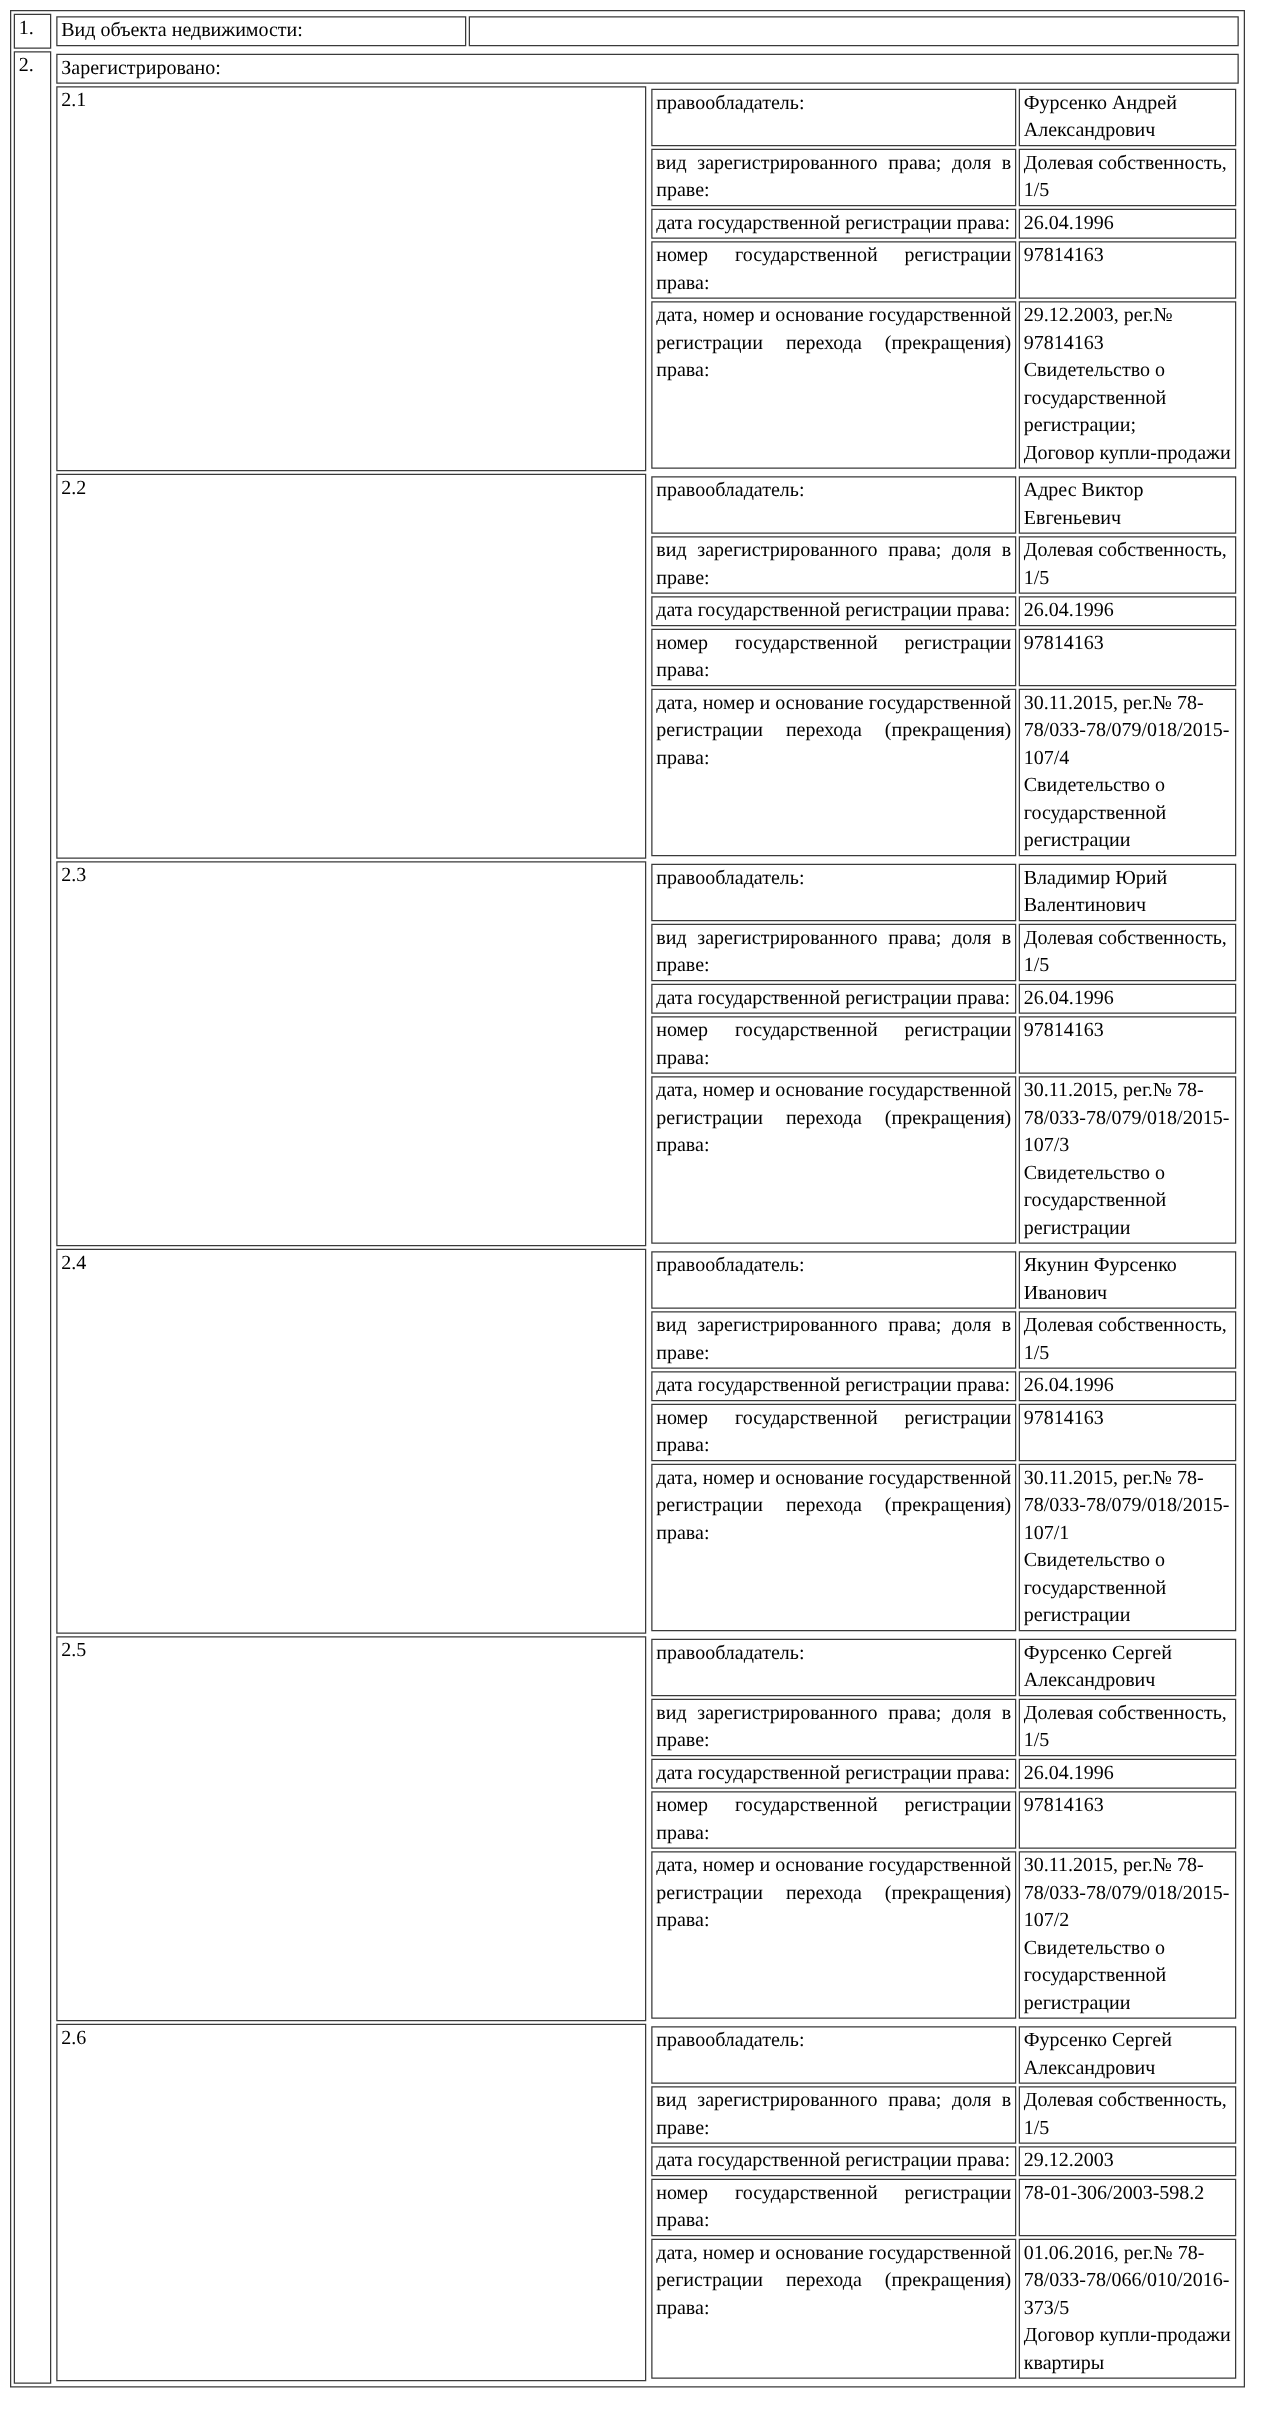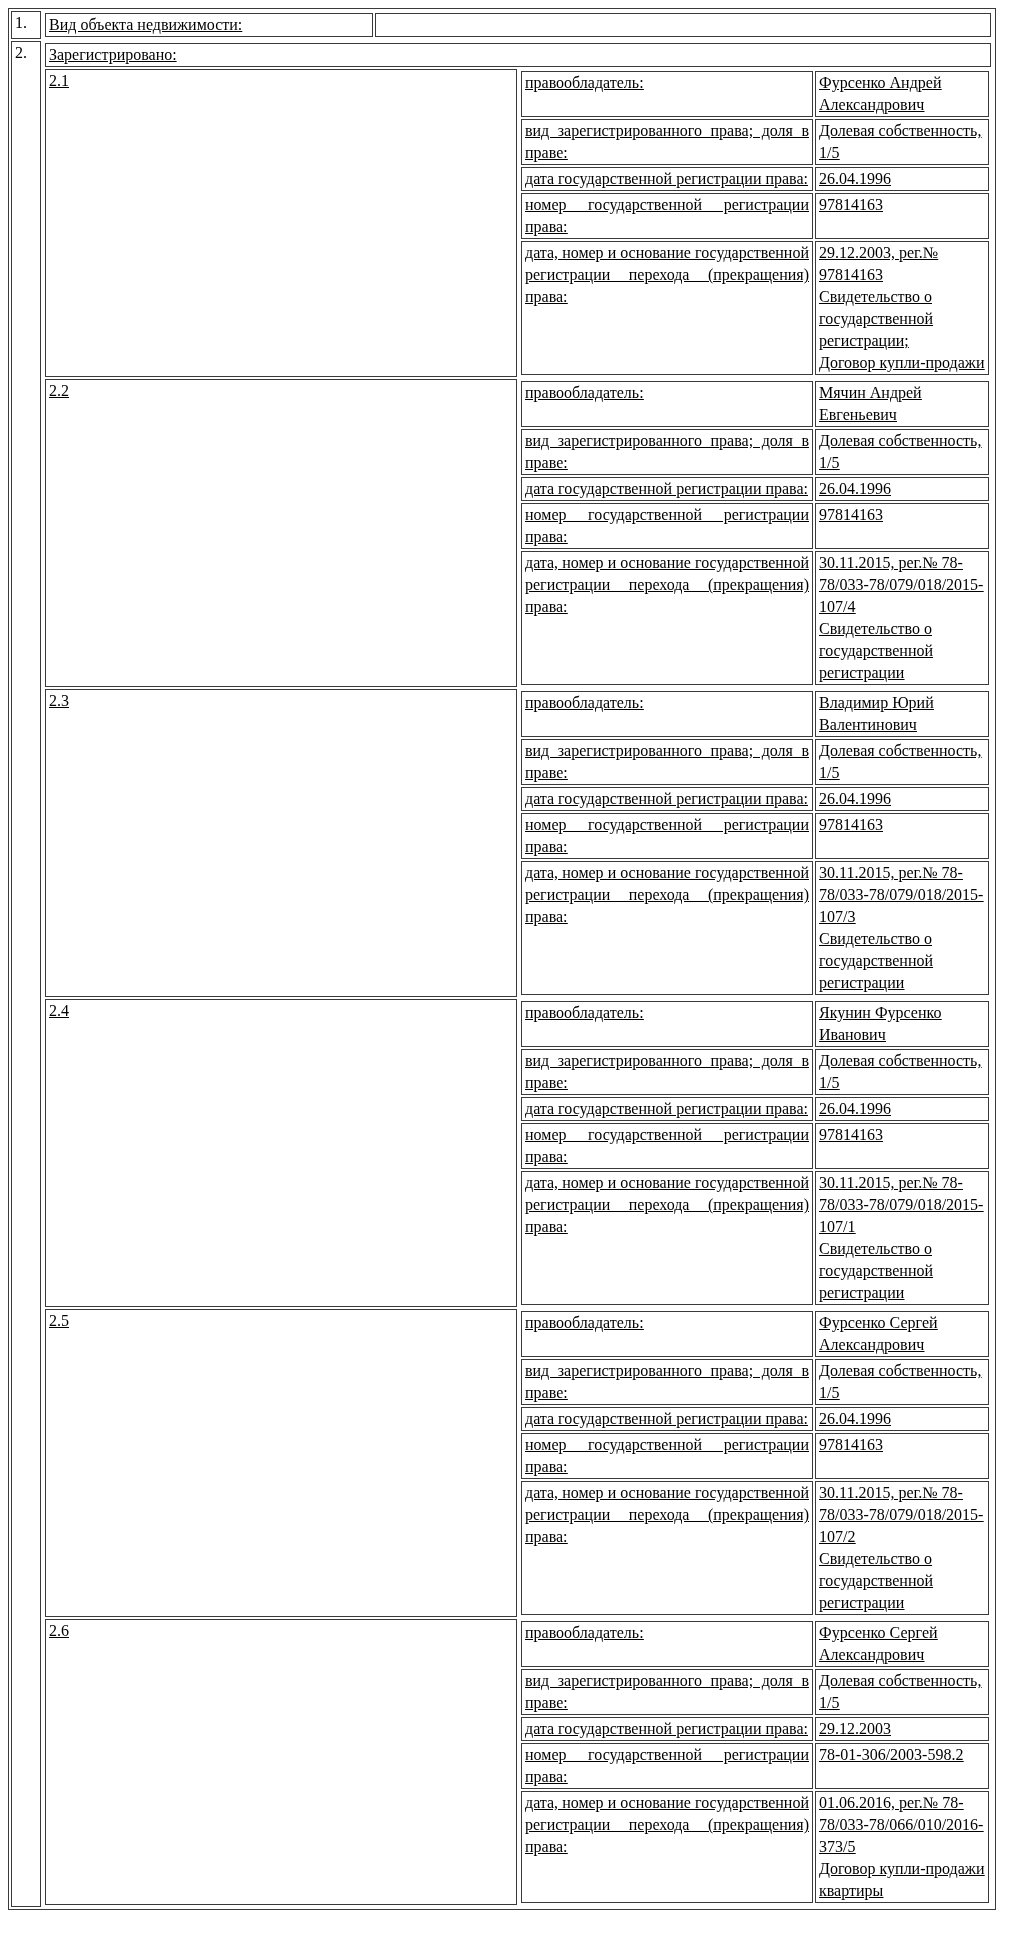--- a/index.html
+++ b/index.html
@@ -17,21 +17,21 @@
   td {
     border: 1px solid #3a3a3a;
     vertical-align: top;
     line-height: 22px;
     padding: 0 3px;
     overflow: hidden;
     background: #ffffff;
   }
   td.num  { width: 22px; text-align: left; }
   td.bnum { width: 32px; }
-  td.host { border: none; padding: 0; text-decoration: underline; }
+  td.host { border: none; padding: 0; }
   td.albl { width: 320px; text-align: justify; }
   td.clbl { width: 284px; text-align: justify; }
   td.val  { white-space: pre-line; }
   td.title {}
 </style>
 </head>
 <body>
 
 <div class="page">
   <table class="outer">
@@ -88,21 +88,21 @@
                     </table>
                   </td>
                 </tr>
                 <tr>
                   <td class="bnum">2.2</td>
                   <td class="host">
                     <table>
                       <tbody>
                         <tr>
                           <td class="clbl">правообладатель:</td>
-                          <td class="val">Мячин Андрей Евгеньевич</td>
+                          <td class="val">Адрес Виктор Евгеньевич</td>
                         </tr>
                         <tr>
                           <td class="clbl">вид зарегистрированного права; доля в праве:</td>
                           <td class="val">Долевая собственность, 1/5</td>
                         </tr>
                         <tr>
                           <td class="clbl">дата государственной регистрации права:</td>
                           <td class="val">26.04.1996</td>
                         </tr>
                         <tr>

